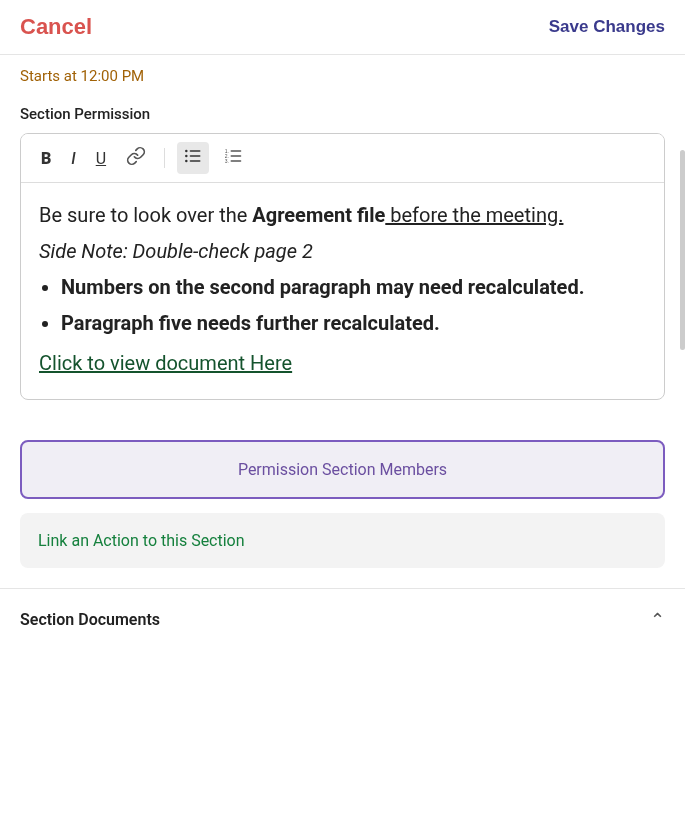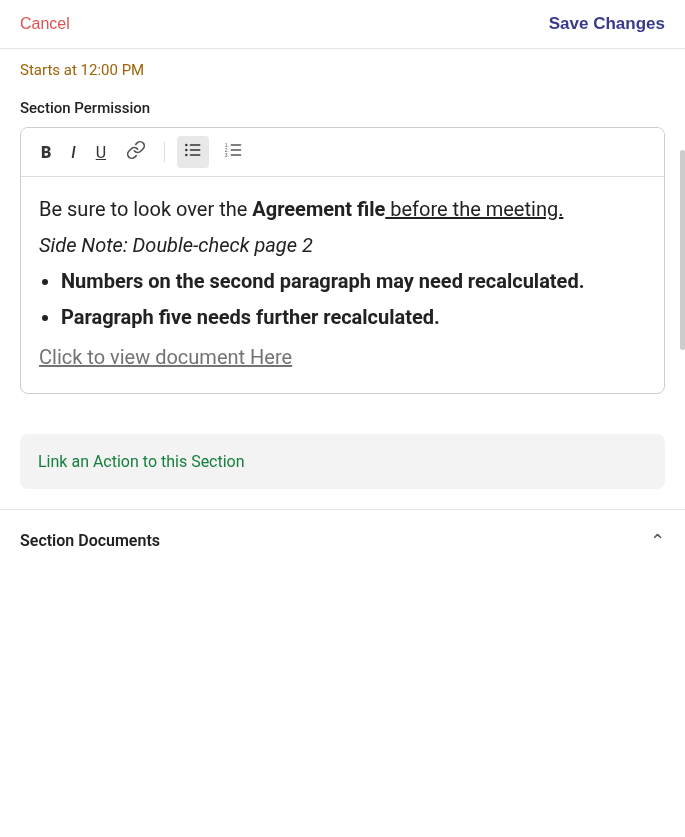--- a/index.html
+++ b/index.html
@@ -21,22 +21,22 @@
       display: flex;
       justify-content: space-between;
       align-items: center;
       padding: 14px 20px;
       border-bottom: 1px solid #e5e5e5;
       background: #fff;
     }
 
     .cancel-btn {
       color: #d9534f;
-      font-size: 16px;
-      font-weight: 400;
+      font-size: 22px;
+      font-weight: 700;
       background: none;
       border: none;
       cursor: pointer;
     }
 
     .save-btn {
       color: #3a3a8c;
       font-size: 17px;
       font-weight: 600;
       background: none;
@@ -144,21 +144,21 @@
     .editor-content ul {
       margin: 4px 0 8px 22px;
     }
 
     .editor-content ul li {
       margin-bottom: 4px;
       font-weight: bold;
     }
 
     .editor-content .doc-link {
-      color: #737373;
+      color: #14532d;
       text-decoration: underline;
       cursor: pointer;
     }
 
     
     .action-buttons {
       display: flex;
       flex-direction: column;
       gap: 14px;
       padding: 0 20px 20px 20px;
@@ -286,20 +286,21 @@
       <ul>
         <li>Numbers on the second paragraph may need recalculated.</li>
         <li>Paragraph five needs further recalculated.</li>
       </ul>
       <a class="doc-link" href="#">Click to view document Here</a>
     </div>
   </div>
 </div>
 
 <div class="action-buttons">
+  <button class="permission-btn">Permission Section Members</button>
   <button class="link-action-btn">Link an Action to this Section</button>
 </div>
 
 <div class="section-documents">
   <div class="section-documents-header">
     <span class="section-documents-title">Section Documents</span>
     <span class="chevron-icon">⌃</span>
   </div>
 </div>
 

